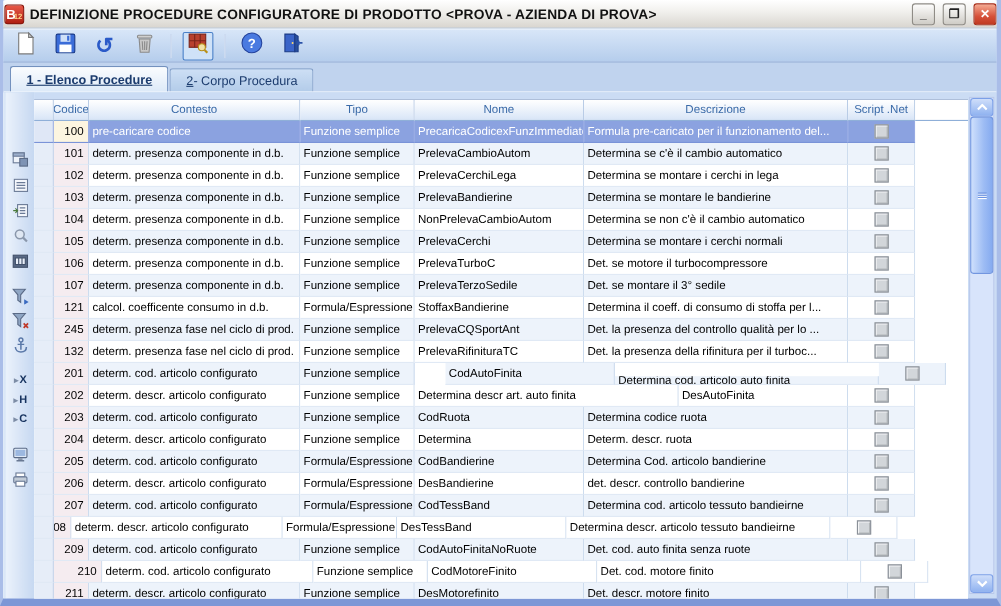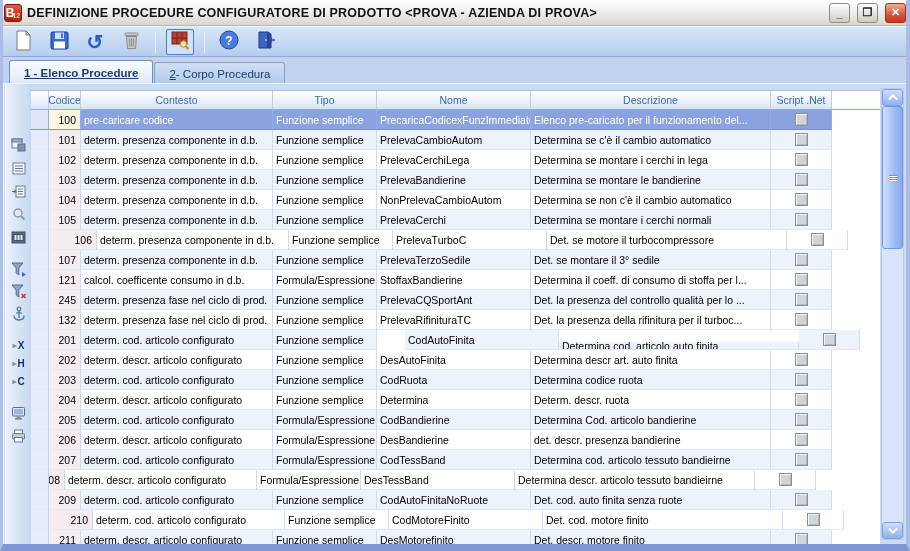--- a/index.html
+++ b/index.html
@@ -336,21 +336,21 @@
           <div class="hcell" style="width: 61px;">Script .Net</div>
           <div class="hfill"></div>
         </div>
       <div id="grows">
           <div class="row sel">
             <div class="cell ind" style="width: 18px;"></div>
             <div class="cell codice" style="width: 32px;">100</div>
             <div class="cell " style="width: 192px;">pre-caricare codice</div>
             <div class="cell " style="width: 104px;">Funzione semplice</div>
             <div class="cell " style="width: 154px;">PrecaricaCodicexFunzImmediate</div>
-            <div class="cell " style="width: 240px;">Elenco pre-caricato per il funzionamento del...</div>
+            <div class="cell " style="width: 240px;">Formula pre-caricato per il funzionamento del...</div>
             <div class="cell script" style="width: 61px;">
               <div class="cb"></div>
             </div>
             <div class="cell fill"></div>
           </div>
           <div class="row alt">
             <div class="cell ind" style="width: 18px;"></div>
             <div class="cell codice" style="width: 32px;">101</div>
             <div class="cell " style="width: 192px;">determ. presenza componente in d.b.</div>
             <div class="cell " style="width: 104px;">Funzione semplice</div>
@@ -404,21 +404,21 @@
             <div class="cell " style="width: 104px;">Funzione semplice</div>
             <div class="cell " style="width: 154px;">PrelevaCerchi</div>
             <div class="cell " style="width: 240px;">Determina se montare i cerchi normali</div>
             <div class="cell script" style="width: 61px;">
               <div class="cb"></div>
             </div>
             <div class="cell fill"></div>
           </div>
           <div class="row">
             <div class="cell ind" style="width: 18px;"></div>
-            <div class="cell codice" style="width: 48px;">106</div>
+            <div class="cell codice" style="width: 32px;">106</div>
             <div class="cell " style="width: 192px;">determ. presenza componente in d.b.</div>
             <div class="cell " style="width: 104px;">Funzione semplice</div>
             <div class="cell " style="width: 154px;">PrelevaTurboC</div>
             <div class="cell " style="width: 240px;">Det. se motore il turbocompressore</div>
             <div class="cell script" style="width: 61px;">
               <div class="cb"></div>
             </div>
             <div class="cell fill"></div>
           </div>
           <div class="row alt">
@@ -479,22 +479,22 @@
             <div class="cell script" style="width: 61px;">
               <div class="cb"></div>
             </div>
             <div class="cell fill"></div>
           </div>
           <div class="row">
             <div class="cell ind" style="width: 18px;"></div>
             <div class="cell codice" style="width: 32px;">202</div>
             <div class="cell " style="width: 192px;">determ. descr. articolo configurato</div>
             <div class="cell " style="width: 104px;">Funzione semplice</div>
+            <div class="cell " style="width: 240px;">Determina descr art. auto finita</div>
             <div class="cell " style="width: 154px;">DesAutoFinita</div>
-            <div class="cell " style="width: 240px;">Determina descr art. auto finita</div>
             <div class="cell script" style="width: 61px;">
               <div class="cb"></div>
             </div>
             <div class="cell fill"></div>
           </div>
           <div class="row alt">
             <div class="cell ind" style="width: 18px;"></div>
             <div class="cell codice" style="width: 32px;">203</div>
             <div class="cell " style="width: 192px;">determ. cod. articolo configurato</div>
             <div class="cell " style="width: 104px;">Funzione semplice</div>
@@ -528,21 +528,21 @@
               <div class="cb"></div>
             </div>
             <div class="cell fill"></div>
           </div>
           <div class="row">
             <div class="cell ind" style="width: 18px;"></div>
             <div class="cell codice" style="width: 32px;">206</div>
             <div class="cell " style="width: 192px;">determ. descr. articolo configurato</div>
             <div class="cell " style="width: 104px;">Formula/Espressione</div>
             <div class="cell " style="width: 154px;">DesBandierine</div>
-            <div class="cell " style="width: 240px;">det. descr. presenza bandierine</div>
+            <div class="cell " style="width: 240px;">det. descr. controllo bandierine</div>
             <div class="cell script" style="width: 61px;">
               <div class="cb"></div>
             </div>
             <div class="cell fill"></div>
           </div>
           <div class="row alt">
             <div class="cell ind" style="width: 18px;"></div>
             <div class="cell codice" style="width: 32px;">207</div>
             <div class="cell " style="width: 192px;">determ. cod. articolo configurato</div>
             <div class="cell " style="width: 104px;">Formula/Espressione</div>

